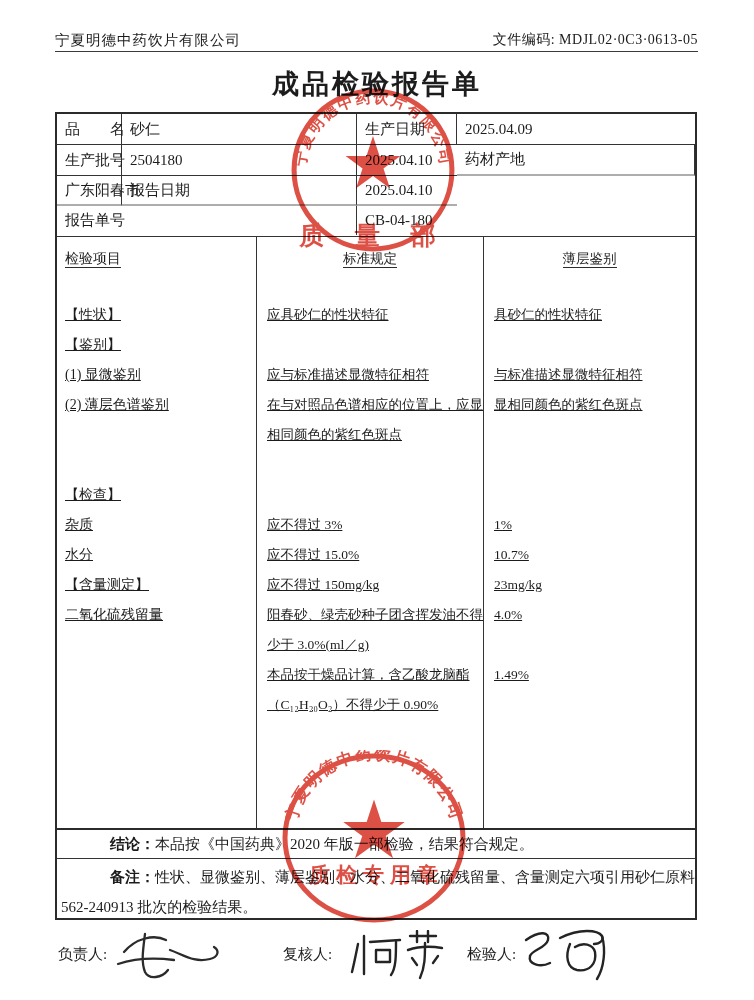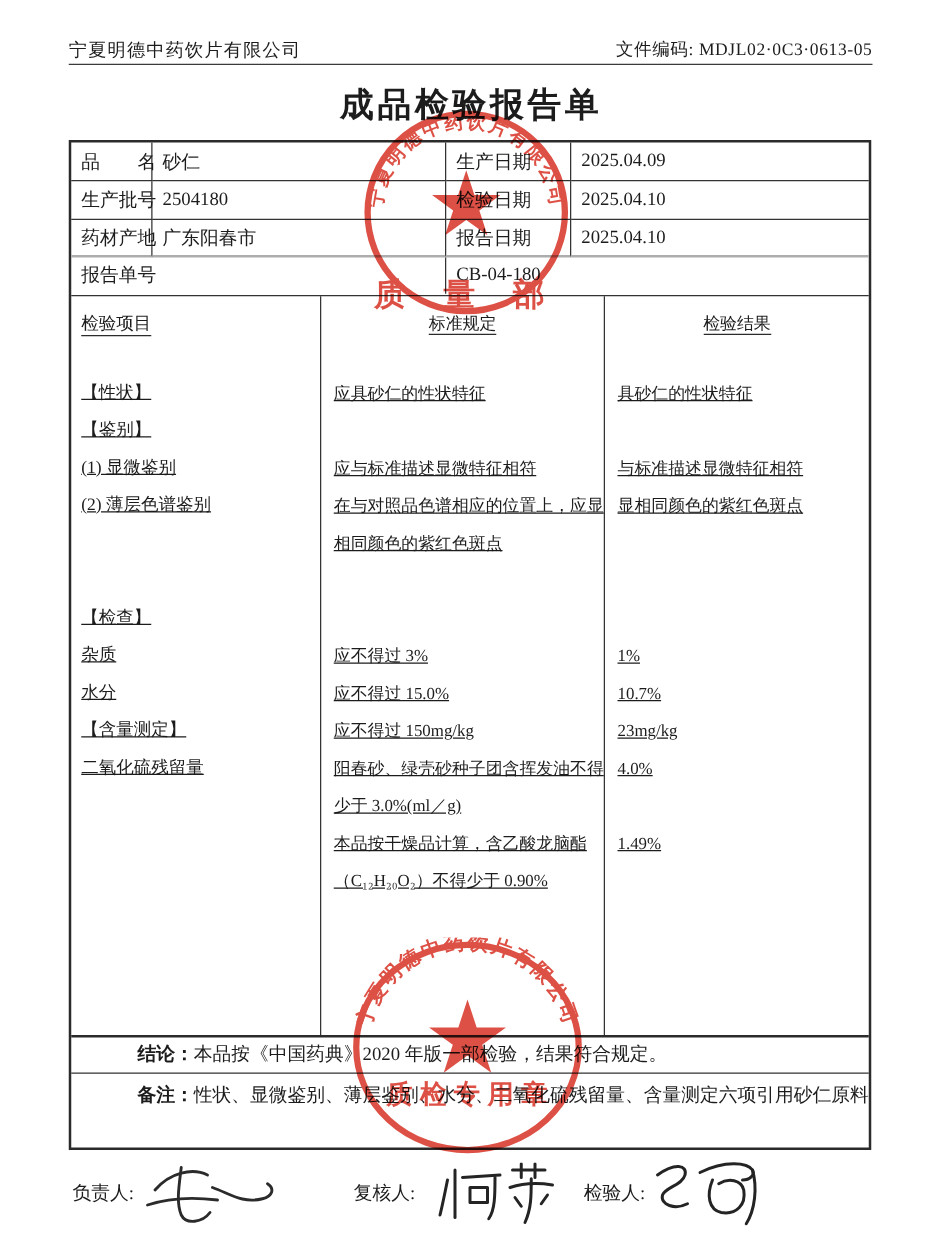--- a/index.html
+++ b/index.html
@@ -67,21 +67,20 @@
   <div class="sheet">
 
     <div class="info-table">
       <div class="cell bb br">品　　名</div>
       <div class="cell bb br">砂仁</div>
       <div class="cell bb br">生产日期</div>
       <div class="cell bb">2025.04.09</div>
 
       <div class="cell bb br">生产批号</div>
       <div class="cell bb br">2504180</div>
-      <div class="cell bb br">检验日期</div>
       <div class="cell bb">2025.04.10</div>
 
       <div class="cell bbg br">药材产地</div>
       <div class="cell bbg br">广东阳春市</div>
       <div class="cell bbg br">报告日期</div>
       <div class="cell bbg">2025.04.10</div>
 
       <div class="cell span2 br">报告单号</div>
       <div class="cell span2v">CB-04-180</div>
     </div>
@@ -115,21 +114,21 @@
         <div class="tline"></div>
         <div class="tline">应不得过 3%</div>
         <div class="tline">应不得过 15.0%</div>
         <div class="tline">应不得过 150mg/kg</div>
         <div class="tline">阳春砂、绿壳砂种子团含挥发油不得</div>
         <div class="tline">少于 3.0%(ml／g)</div>
         <div class="tline">本品按干燥品计算，含乙酸龙脑酯</div>
         <div class="tline">（C₁₂H₂₀O₂）不得少于 0.90%</div>
       </div>
       <div class="col col3">
-        <div class="col-header center"><span class="ul">检验结果</span></div>
+        <div class="col-header center"><span class="ul">薄层鉴别</span></div>
         <div class="tline">具砂仁的性状特征</div>
         <div class="tline"></div>
         <div class="tline">与标准描述显微特征相符</div>
         <div class="tline">显相同颜色的紫红色斑点</div>
         <div class="tline"></div>
         <div class="tline"></div>
         <div class="tline"></div>
         <div class="tline">1%</div>
         <div class="tline">10.7%</div>
         <div class="tline">23mg/kg</div>
@@ -139,20 +138,21 @@
         <div class="tline"></div>
       </div>
     </div>
 
     <div class="conclusion-row">
       <span class="blabel">结论：</span><span>本品按《中国药典》2020 年版一部检验，结果符合规定。</span>
     </div>
 
     <div class="note-row">
       <p class="l1"><span class="blabel">备注：</span><span>性状、显微鉴别、薄层鉴别、水分、二氧化硫残留量、含量测定六项引用砂仁原料</span></p>
+      <p class="l2">562-240913 批次的检验结果。</p>
     </div>
   </div>
 
   <div class="sig-row">
     <span class="sig-label lab-resp">负责人:</span>
     <svg class="sig-svg sig1" width="120" height="58" viewBox="0 0 120 58">
       <g fill="none" stroke="#2b2b2b" stroke-width="2.3" stroke-linecap="round" stroke-linejoin="round">
         <path d="M12,24 C24,10 42,6 54,12"></path>
         <path d="M33,6 C31,22 29,34 33,44 C37,52 50,50 56,42"></path>
         <path d="M6,36 C24,30 46,30 62,32"></path>

